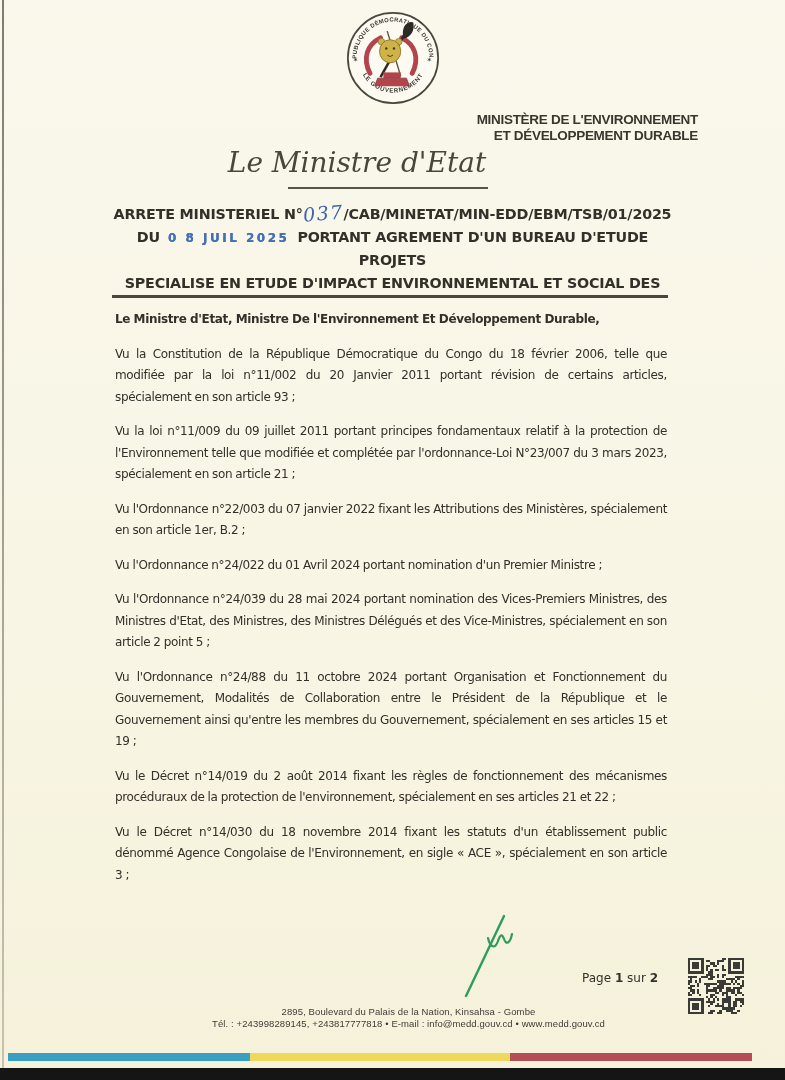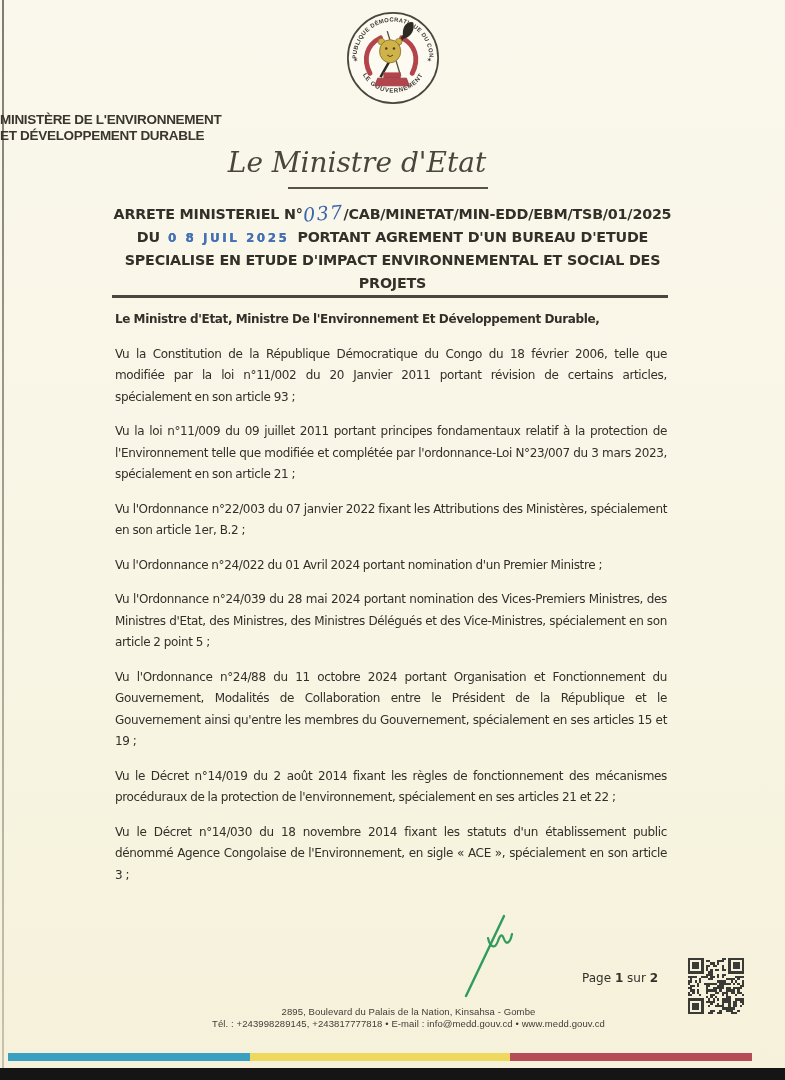--- a/index.html
+++ b/index.html
@@ -8,21 +8,21 @@
     background:linear-gradient(180deg,#faf8ec 0%,#f8f5e4 60%,#f5f1da 100%);
     font-family:"DejaVu Sans", sans-serif; color:#2e2b28; overflow:hidden;
   }
   .edge-left { position:absolute; left:2px; top:0; width:2px; height:1068px;
     background:linear-gradient(180deg, rgba(60,56,46,.65), rgba(60,56,46,.25)); }
   .scan-bottom { position:absolute; left:0; top:1068px; width:785px; height:12px; background:#151515; }
 
   
   .seal-wrap { position:absolute; left:0; top:10px; width:785px; text-align:center; }
   .seal { width:96px; height:96px; }
-  .ministry { position:absolute; left:0; top:112px; width:698px; text-align:left;
+  .ministry { position:absolute; left:0; top:112px; width:698px; text-align:right;
     font-family:"Liberation Sans", sans-serif; font-weight:bold; font-size:13.5px;
     line-height:15.5px; letter-spacing:-0.3px; color:#3a362e; }
   .script-title { position:absolute; left:0; top:146px; width:714px; text-align:center;
     font-family:"DejaVu Serif", serif; font-style:italic; font-size:28px; color:#4a463e; }
   .script-underline { position:absolute; left:288px; top:187px; width:200px; height:2px; background:#57534a; }
 
   
   .arrete { position:absolute; left:95px; top:201px; width:595px; text-align:center;
     font-weight:bold; font-size:14.3px; line-height:22.5px; letter-spacing:-0.2px; color:#33302a; }
   .hand-number { display:inline-block; font-family:"DejaVu Serif", serif; font-style:italic;
@@ -93,22 +93,22 @@
     <div>MINISTÈRE DE L'ENVIRONNEMENT</div>
     <div>ET DÉVELOPPEMENT DURABLE</div>
   </div>
 
   <div class="script-title">Le Ministre d'Etat</div>
   <div class="script-underline"></div>
 
   <div class="arrete">
     <div><span>ARRETE MINISTERIEL N°</span><span class="hand-number">037</span><span>/CAB/MINETAT/MIN-EDD/EBM/TSB/01/2025</span></div>
     <div><span>DU</span><span class="date-stamp">0 8 JUIL 2025</span><span>PORTANT AGREMENT D'UN BUREAU D'ETUDE</span></div>
+    <div>PROJETS</div>
     <div>SPECIALISE EN ETUDE D'IMPACT ENVIRONNEMENTAL ET SOCIAL DES</div>
-    <div>PROJETS</div>
   </div>
   <div class="title-rule"></div>
 
   <div class="body-block">
     <p class="para bold">Le Ministre d'Etat, Ministre De l'Environnement Et Développement Durable,</p>
   <p class="para">Vu la Constitution de la République Démocratique du Congo du 18 février 2006, telle que modifiée par la loi n°11/002 du 20 Janvier 2011 portant révision de certains articles, spécialement en son article 93 ;</p>
       <p class="para">Vu la loi n°11/009 du 09 juillet 2011 portant principes fondamentaux relatif à la protection de l'Environnement telle que modifiée et complétée par l'ordonnance-Loi N°23/007 du 3 mars 2023, spécialement en son article 21 ;</p>
       <p class="para">Vu l'Ordonnance n°22/003 du 07 janvier 2022 fixant les Attributions des Ministères, spécialement en son article 1er, B.2 ;</p>
       <p class="para">Vu l'Ordonnance n°24/022 du 01 Avril 2024 portant nomination d'un Premier Ministre ;</p>
       <p class="para">Vu l'Ordonnance n°24/039 du 28 mai 2024 portant nomination des Vices-Premiers Ministres, des Ministres d'Etat, des Ministres, des Ministres Délégués et des Vice-Ministres, spécialement en son article 2 point 5 ;</p>

